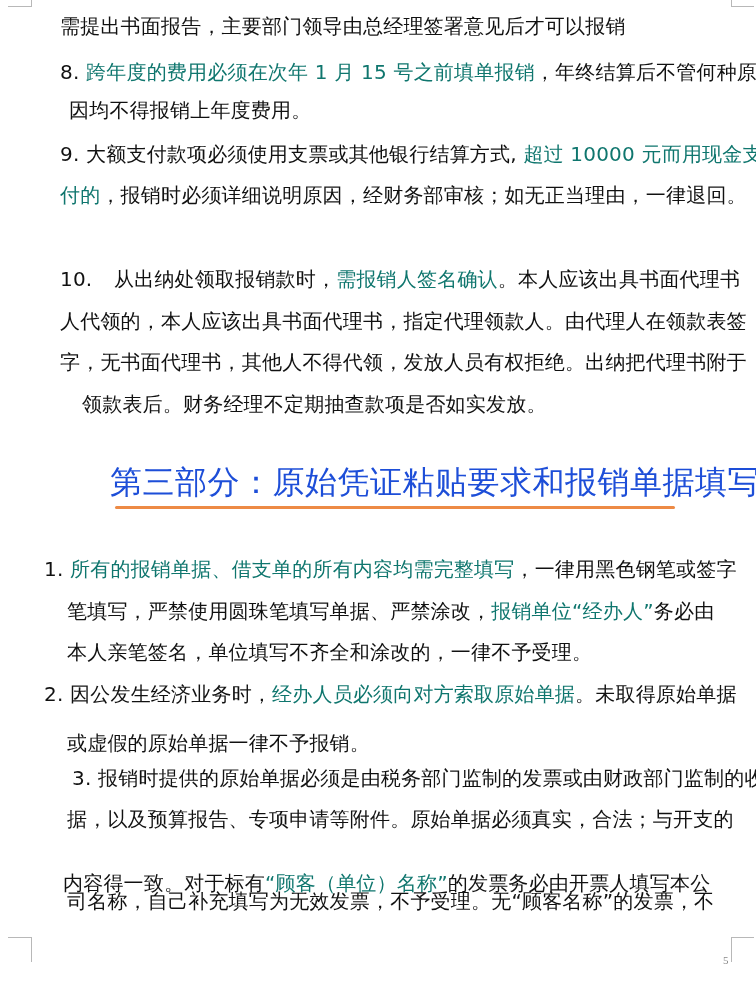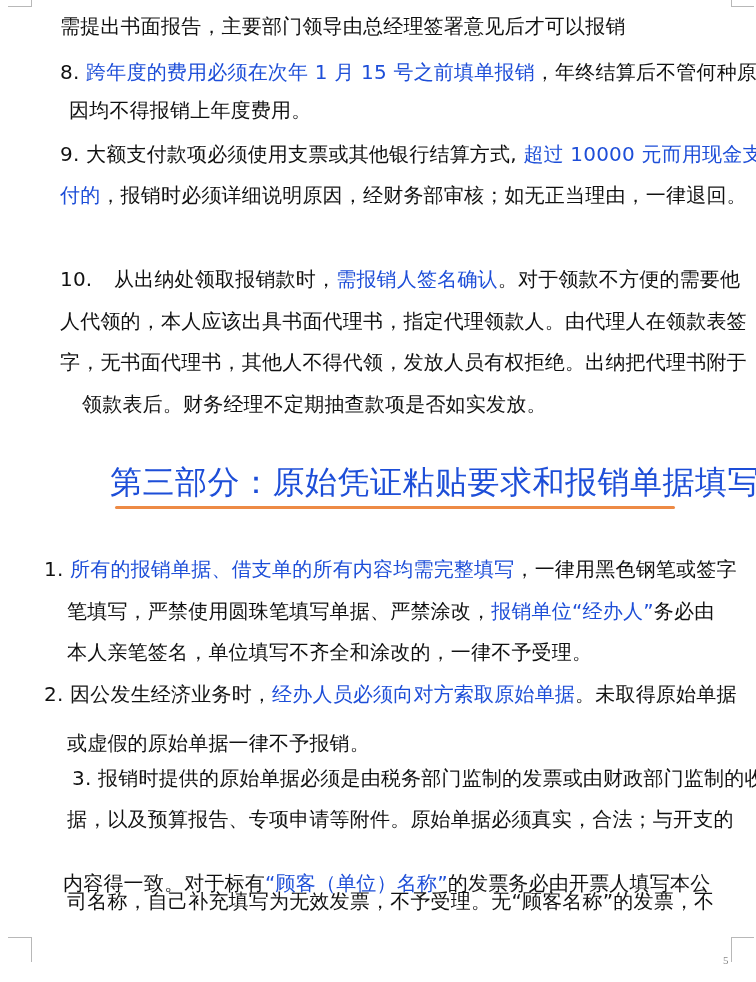--- a/index.html
+++ b/index.html
@@ -35,21 +35,21 @@
       font-family: "Liberation Serif", serif;
     }
 
     .line {
       position: absolute;
       font-size: 20px;
       line-height: 24px;
       white-space: nowrap;
       letter-spacing: 0.2px;
     }
-    .blue { color: #1d4ed8; }
+    .blue { color: #0f766e; }
 
     .heading {
       position: absolute;
       left: 110px;
       top: 466px;
       width: 566px;
       text-align: center;
       font-size: 32px;
       line-height: 32px;
       letter-spacing: 0.5px;
@@ -89,21 +89,21 @@
 <div class="line" style="left:60px; top:142px;">
   <span>9.</span>
   <span>大额支付款项必须使用支票或其他银行结算方式,</span>
   <span class="blue">超过 10000 元而用现金支</span>
 </div>
 <div class="line" style="left:60px; top:183px;">
   <span class="blue">付的</span><span>，报销时必须详细说明原因，经财务部审核；如无正当理由，一律退回。</span>
 </div>
 
 <div class="line" style="left:60px; top:267px;">
-  <span style="display:inline-block; width:54px;">10.</span><span>从出纳处领取报销款时，</span><span class="blue">需报销人签名确认</span><span>。对于领款不方便的需要他</span>
+  <span style="display:inline-block; width:54px;">10.</span><span>从出纳处领取报销款时，</span><span class="blue">需报销人签名确认</span><span>。本人应该出具书面代理书</span>
 </div>
 <div class="line" style="left:60px; top:309px;">
   <span>人代领的，本人应该出具书面代理书，指定代理领款人。由代理人在领款表签</span>
 </div>
 <div class="line" style="left:60px; top:350px;">
   <span>字，无书面代理书，其他人不得代领，发放人员有权拒绝。出纳把代理书附于</span>
 </div>
 <div class="line" style="left:60px; top:392px;margin-left:22px;">
   <span>领款表后。财务经理不定期抽查款项是否如实发放。</span>
 </div>

